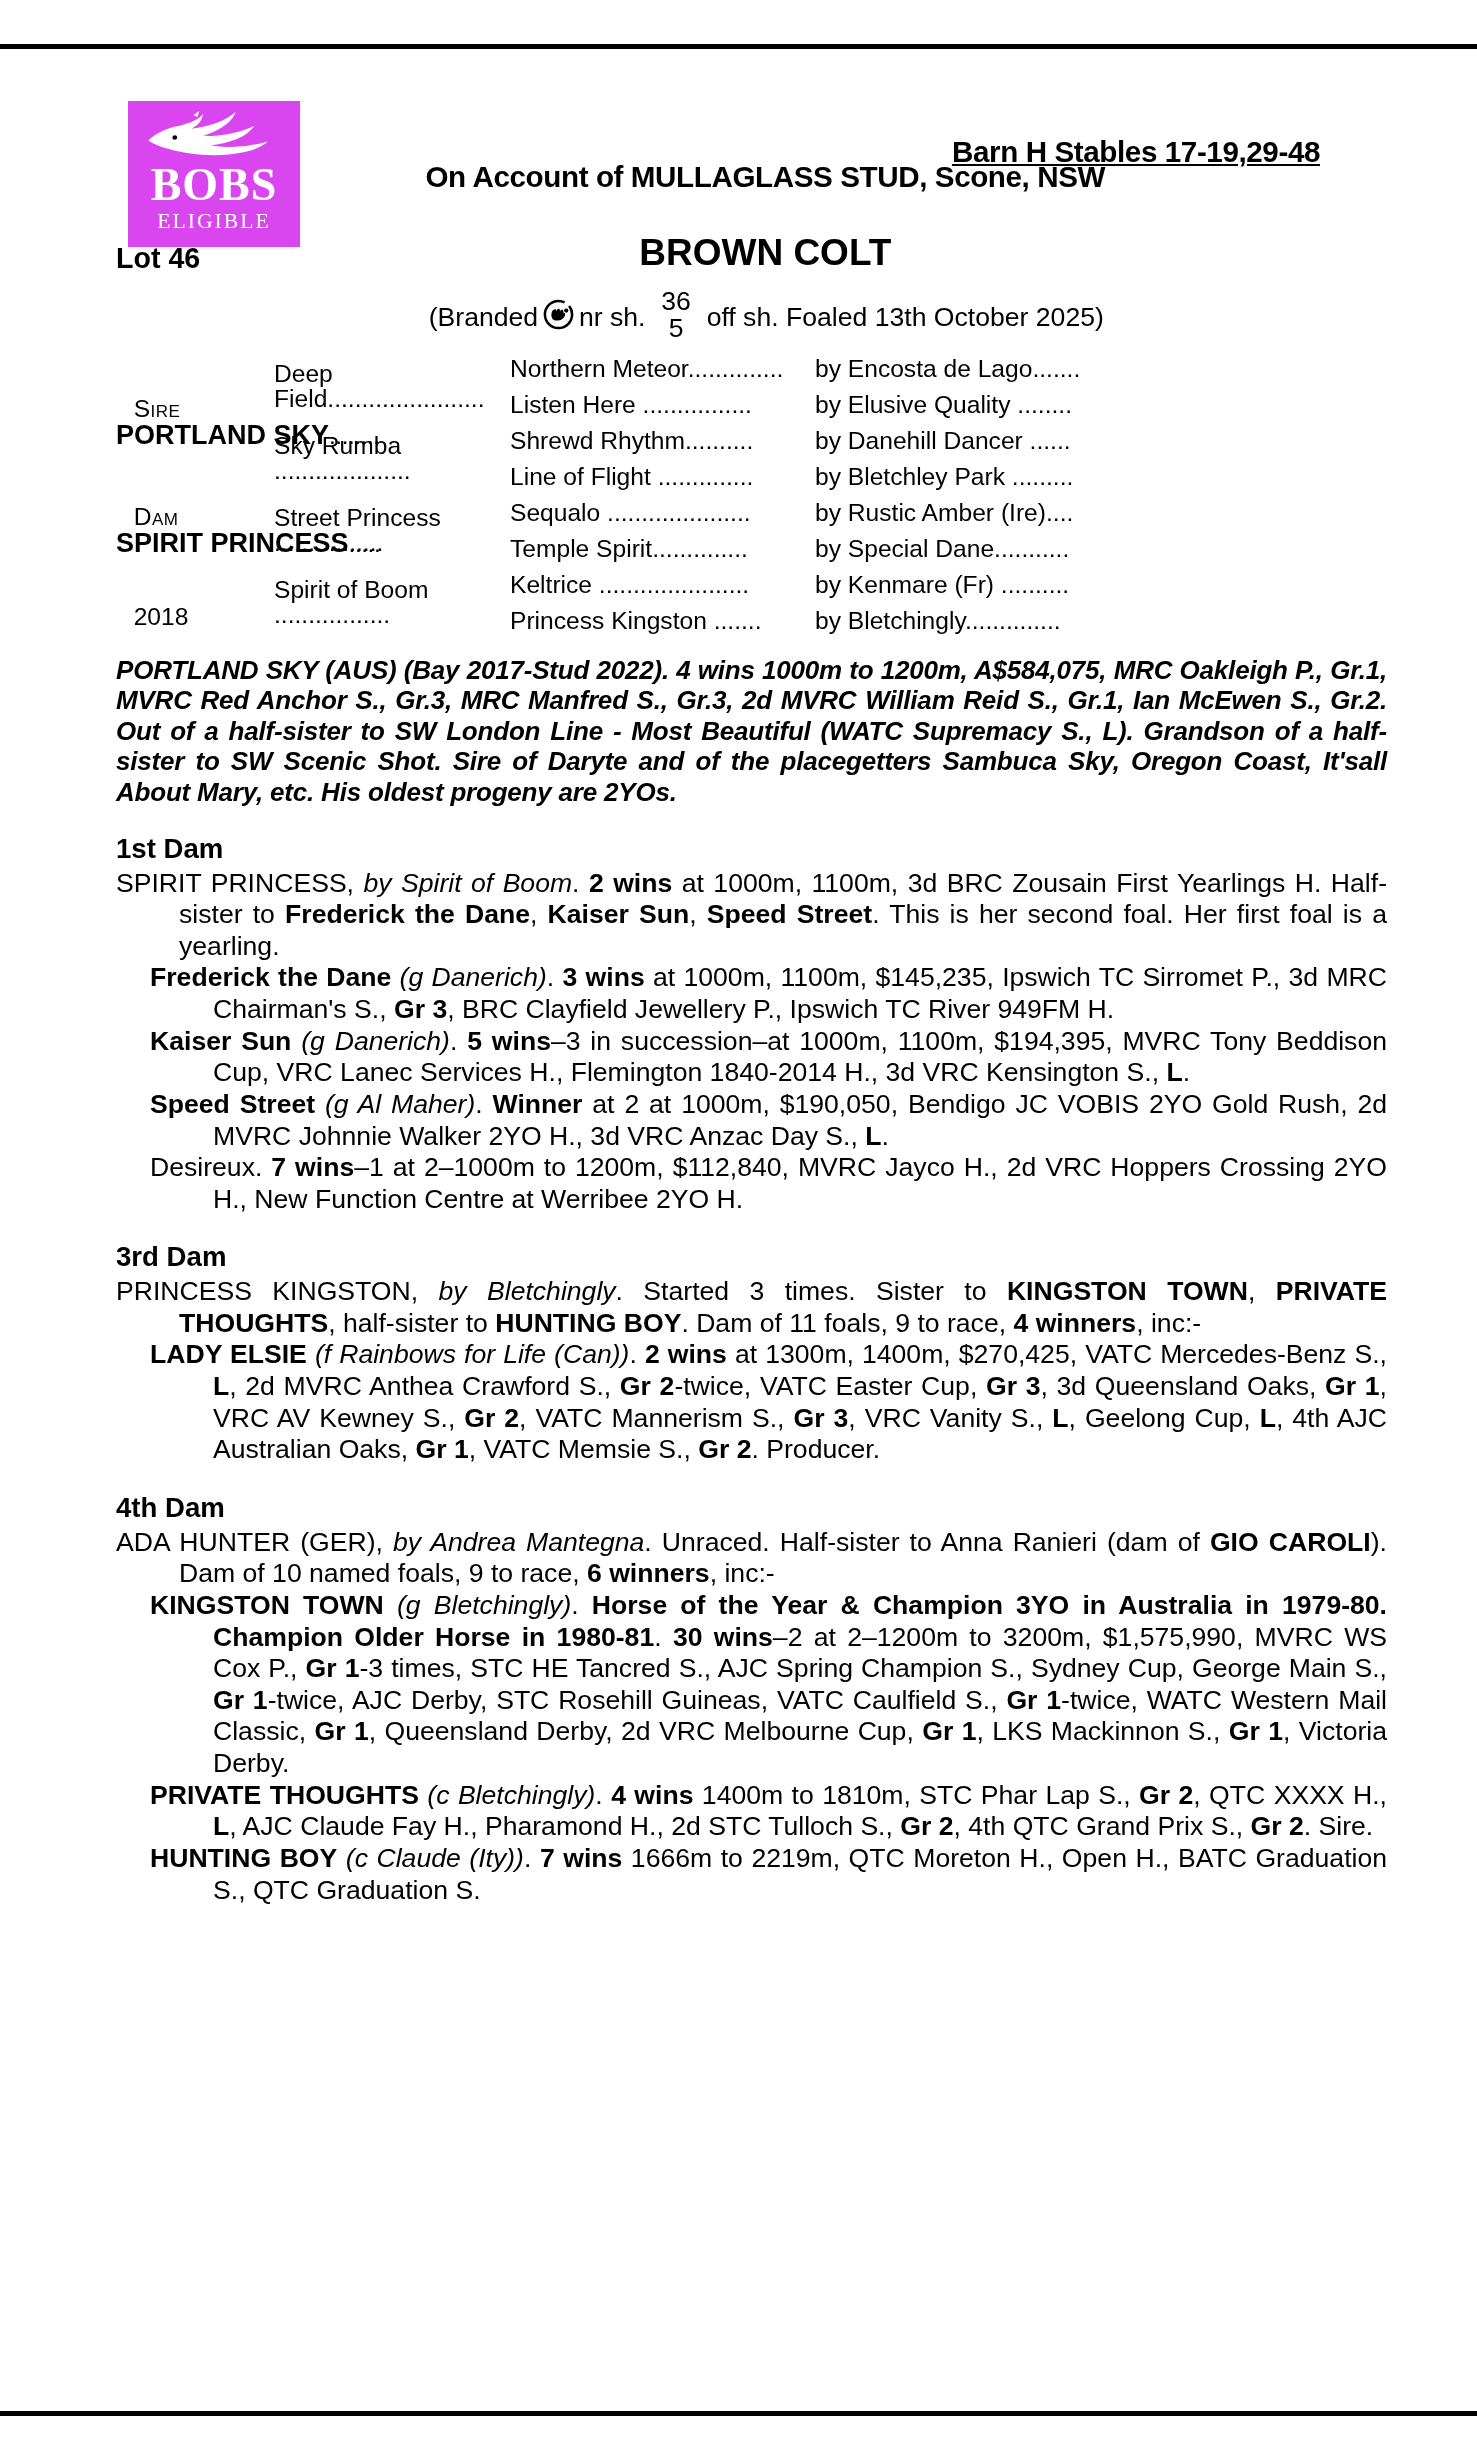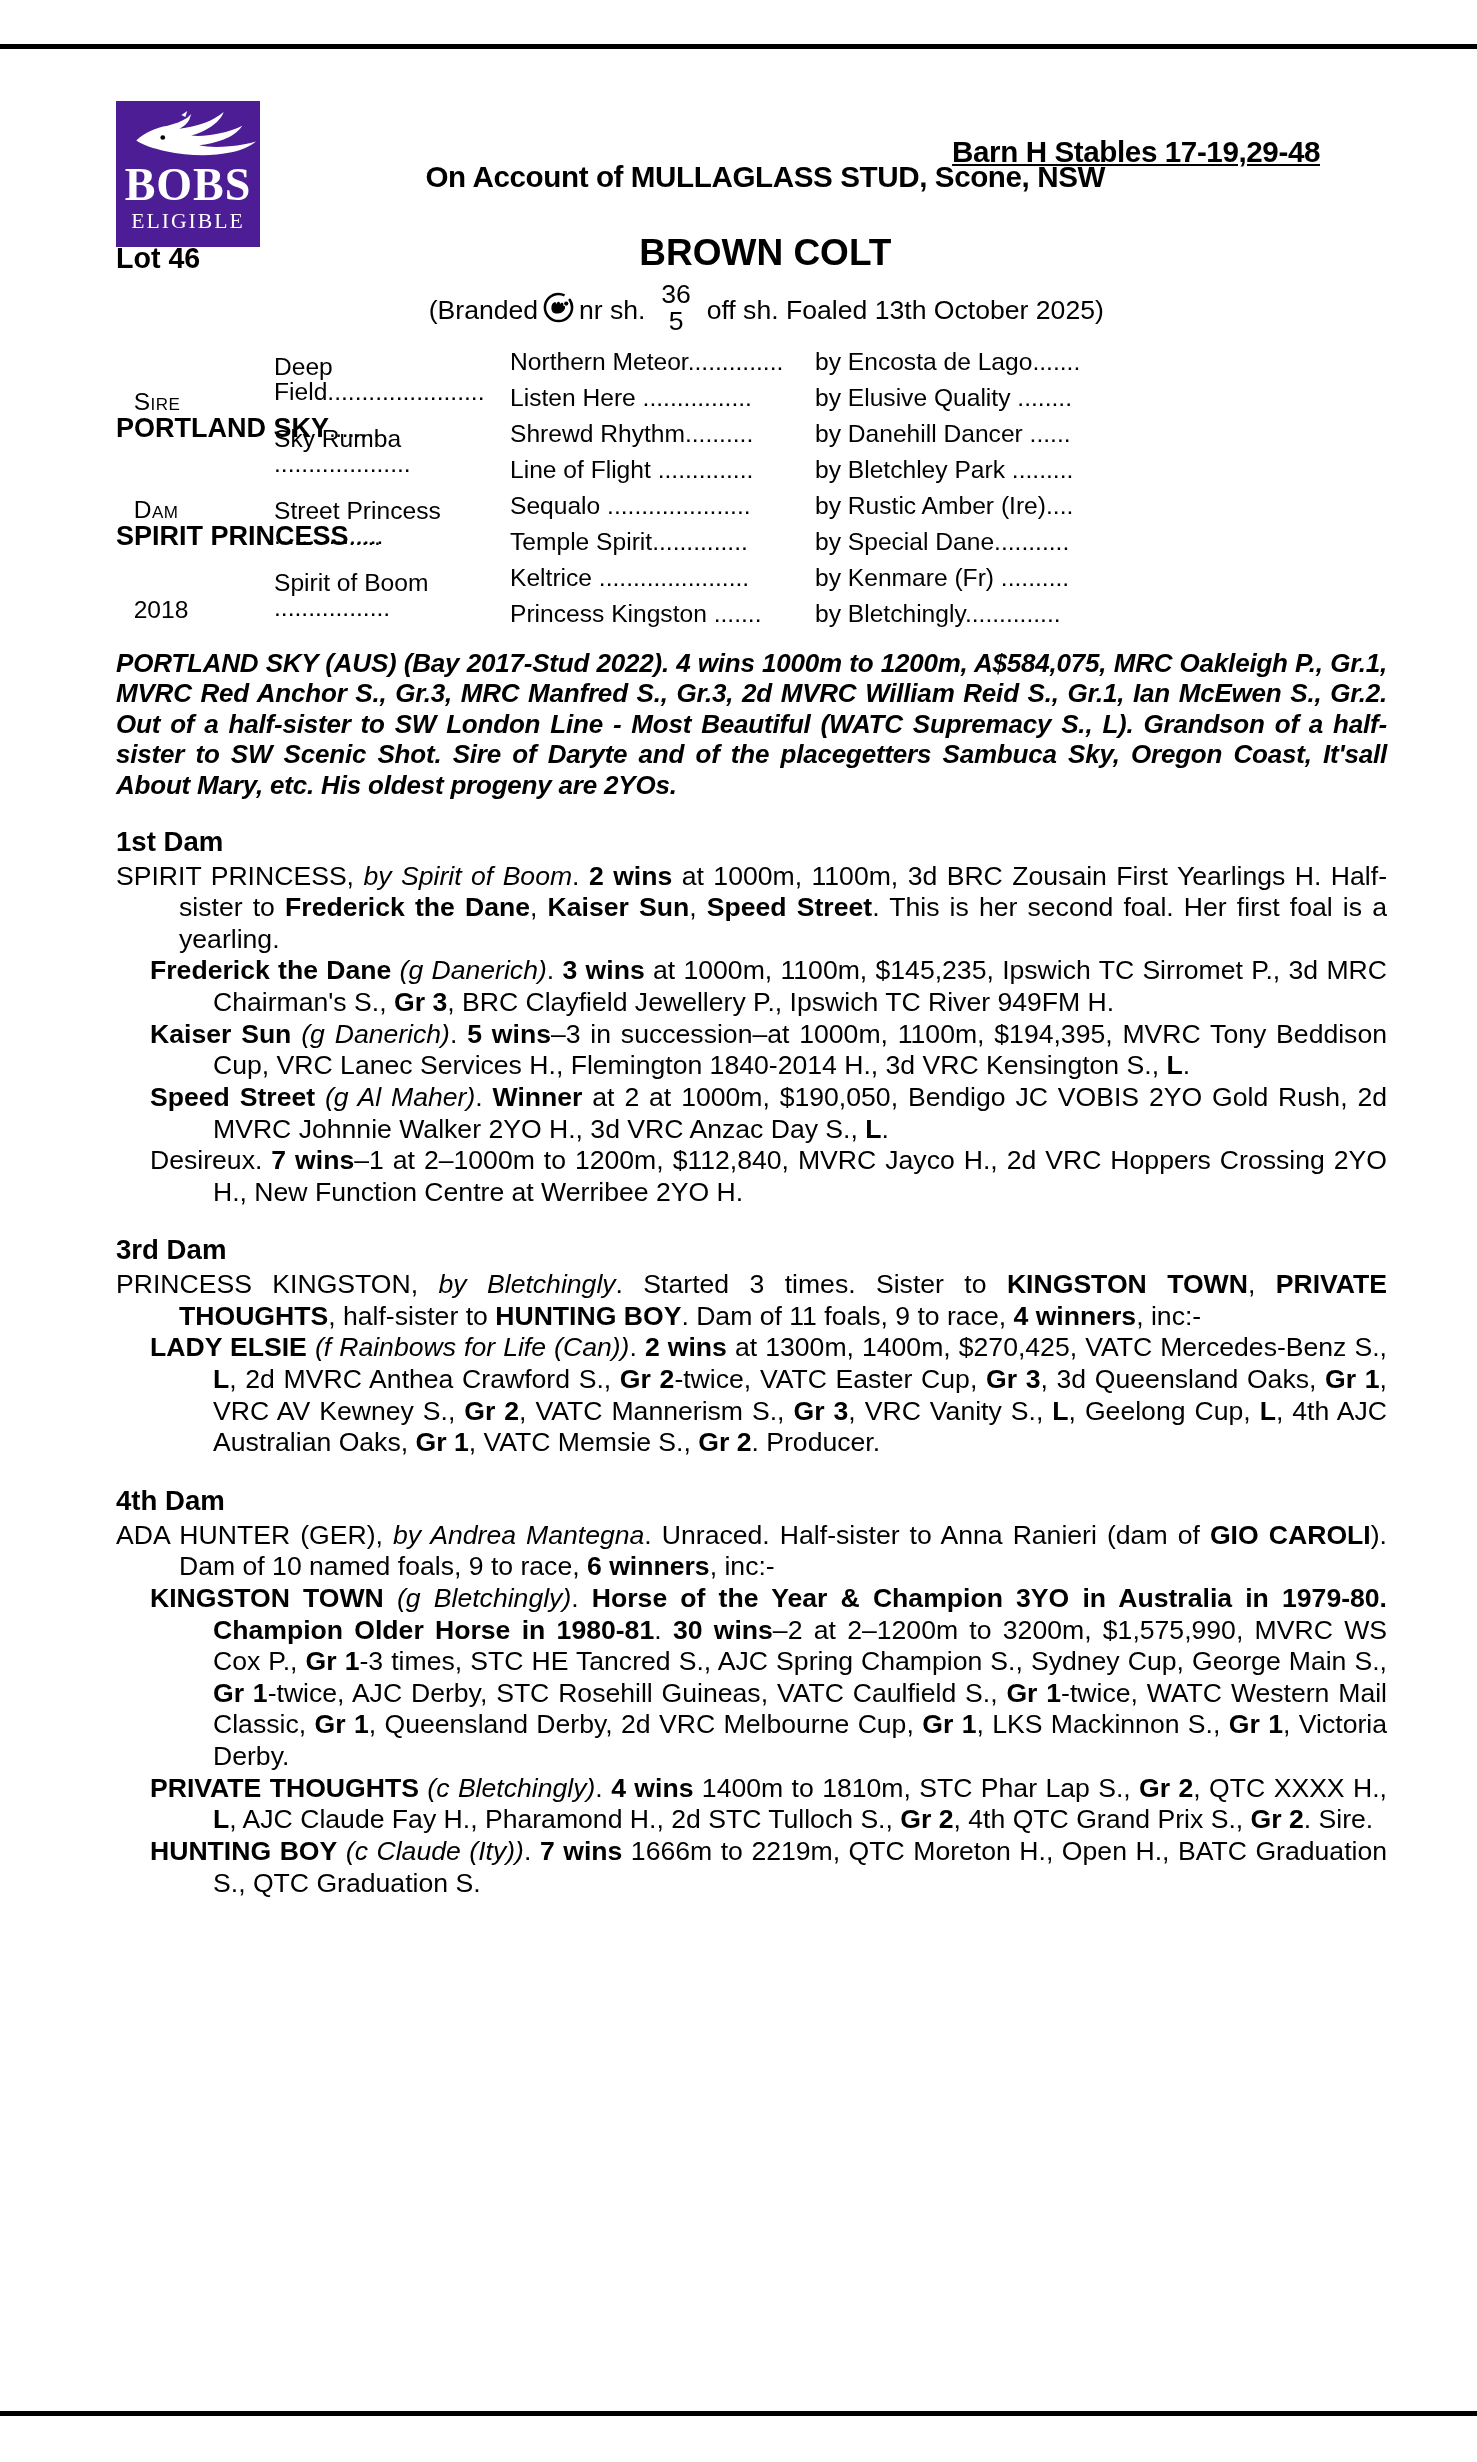--- a/index.html
+++ b/index.html
@@ -36,23 +36,23 @@
     width: 1271px;
   }
 
   
   .header-row {
     position: relative;
     height: 187px;
   }
   .bobs-logo {
     position: absolute;
-    left: 0; top: 11.8px;
-    width: 144px; height: 146px;
-    background: #4c1d95;
+    left: 12px; top: 11.8px;
+    width: 172px; height: 146px;
+    background: #d946ef;
     color: #fff;
     overflow: hidden;
   }
   .bobs-horse {
     position: absolute;
     left: 13.8px; top: 9.9px;
     width: 146px; height: 53px;
   }
   .bobs-word {
     position: absolute;
@@ -108,21 +108,21 @@
     font-size: 37px;
     letter-spacing: 0px;
     padding-left: 27.6px;
   }
 
   
   .brand-line {
     text-align: center;
     font-size: 26.6px;
     padding-left: 29.6px;
-    margin-top: 5px;
+    margin-top: 12px;
     white-space: nowrap;
     display: flex;
     justify-content: center;
     align-items: flex-start;
     gap: 0px;
   }
   .brand-line .seg { display: inline-block; padding-top: 13.8px; }
   .brand-sym {
     display: inline-block;
     width: 33px; height: 33px;

